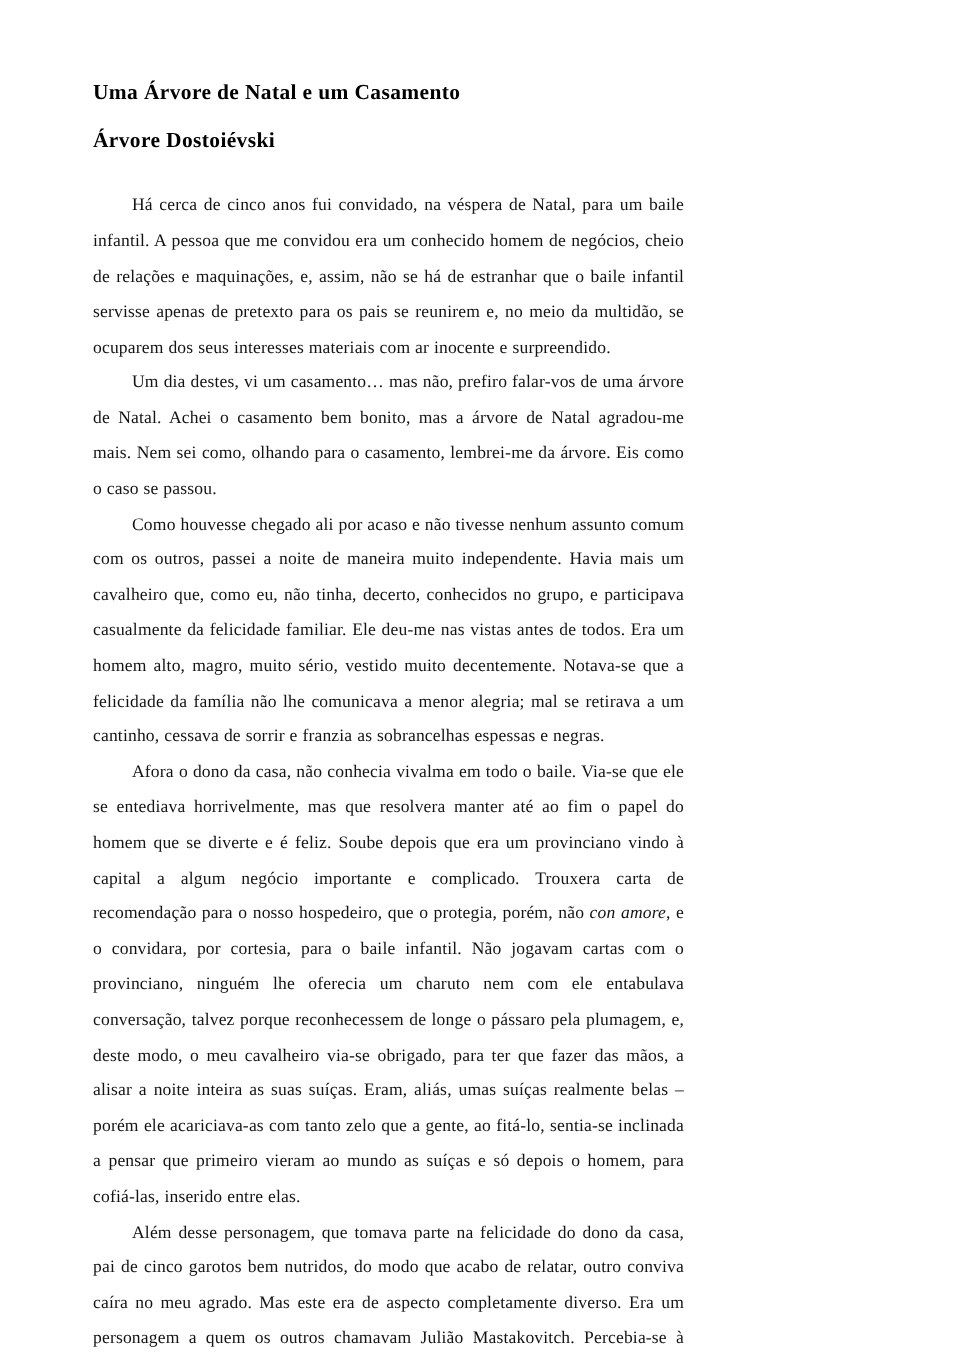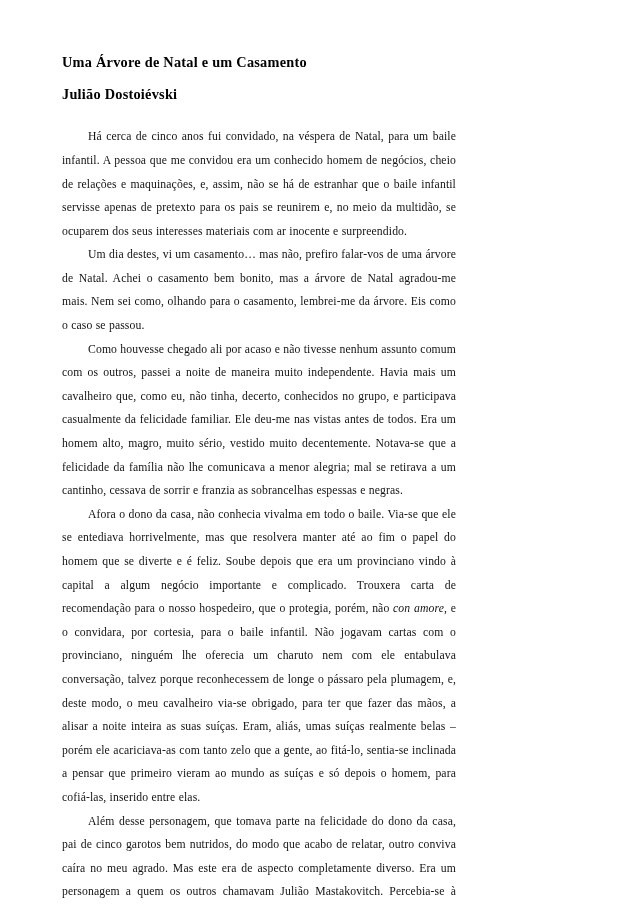--- a/index.html
+++ b/index.html
@@ -57,21 +57,21 @@
   em {
   }
 </style>
 </head>
 <body>
 
 <div class="page">
 
   <h1 class="doc-title">Uma Árvore de Natal e um Casamento</h1>
 
-  <h2 class="doc-author">Julião Dostoiévski</h2>
+  <h2 class="doc-author">Árvore Dostoiévski</h2>
 
   <div class="body-text">
     <p>Há cerca de cinco anos fui convidado, na véspera de Natal, para um baile infantil. A pessoa que me convidou era um conhecido homem de negócios, cheio de relações e maquinações, e, assim, não se há de estranhar que o baile infantil servisse apenas de pretexto para os pais se reunirem e, no meio da multidão, se ocuparem dos seus interesses materiais com ar inocente e surpreendido.</p>
     <p>Um dia destes, vi um casamento… mas não, prefiro falar-vos de uma árvore de Natal. Achei o casamento bem bonito, mas a árvore de Natal agradou-me mais. Nem sei como, olhando para o casamento, lembrei-me da árvore. Eis como o caso se passou.</p>
     <p>Como houvesse chegado ali por acaso e não tivesse nenhum assunto comum com os outros, passei a noite de maneira muito independente. Havia mais um cavalheiro que, como eu, não tinha, decerto, conhecidos no grupo, e participava casualmente da felicidade familiar. Ele deu-me nas vistas antes de todos. Era um homem alto, magro, muito sério, vestido muito decentemente. Notava-se que a felicidade da família não lhe comunicava a menor alegria; mal se retirava a um cantinho, cessava de sorrir e franzia as sobrancelhas espessas e negras.</p>
     <p>Afora o dono da casa, não conhecia vivalma em todo o baile. Via-se que ele se entediava horrivelmente, mas que resolvera manter até ao fim o papel do homem que se diverte e é feliz. Soube depois que era um provinciano vindo à capital a algum negócio importante e complicado. Trouxera carta de recomendação para o nosso hospedeiro, que o protegia, porém, não <em>con amore</em>, e o convidara, por cortesia, para o baile infantil. Não jogavam cartas com o provinciano, ninguém lhe oferecia um charuto nem com ele entabulava conversação, talvez porque reconhecessem de longe o pássaro pela plumagem, e, deste modo, o meu cavalheiro via-se obrigado, para ter que fazer das mãos, a alisar a noite inteira as suas suíças. Eram, aliás, umas suíças realmente belas – porém ele acariciava-as com tanto zelo que a gente, ao fitá-lo, sentia-se inclinada a pensar que primeiro vieram ao mundo as suíças e só depois o homem, para cofiá-las, inserido entre elas.</p>
     <p class="last">Além desse personagem, que tomava parte na felicidade do dono da casa, pai de cinco garotos bem nutridos, do modo que acabo de relatar, outro conviva caíra no meu agrado. Mas este era de aspecto completamente diverso. Era um personagem a quem os outros chamavam Julião Mastakovitch. Percebia-se à primeira vista que era ele o convidado de honra. Estava para o dono da casa como este para o cavalheiro que afagava as suíças. o dono e a dona da casa falavam-lhe com amabilidade extraordinária, cortejavam-no, enchiam-lhe o copo, animavam-no, e apresentavam-lhe, recomendando-os, vários convidados, ao passo que não o apresentavam a ninguém. Notei até uma lágrima nos olhos do hospedeiro quando Julião Mastakovitch observou que raras vezes passara</p>
   </div>
 
 </div>

